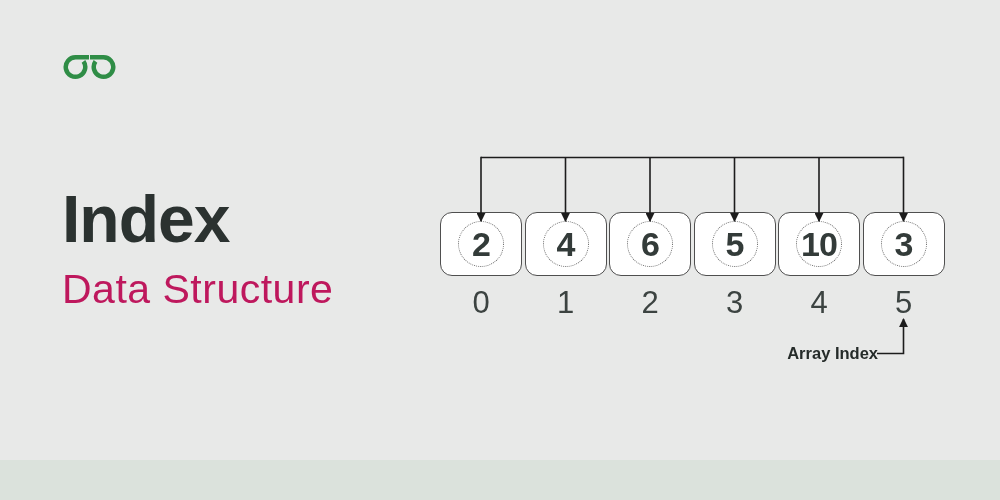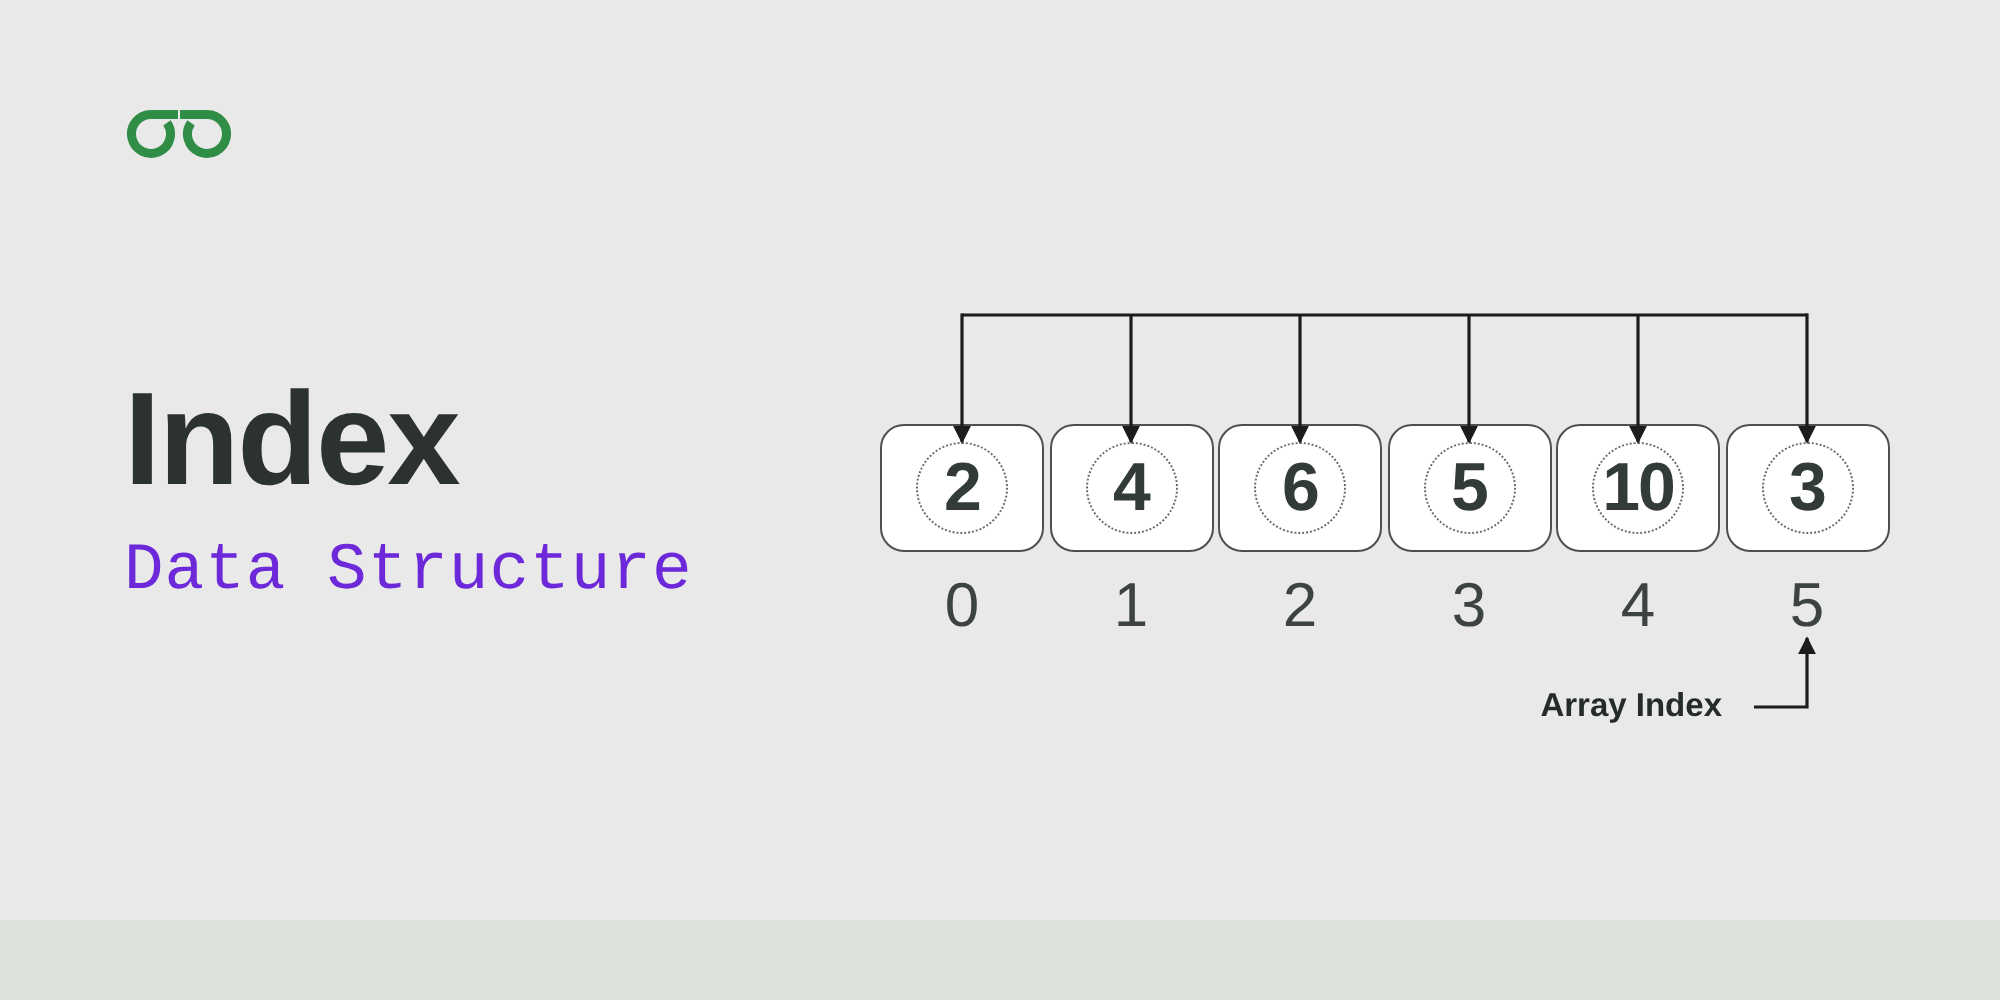--- a/index.html
+++ b/index.html
@@ -30,26 +30,25 @@
   .title-block { position: absolute; left: 62px; top: 186px; }
   .page-title {
     font-size: 66px;
     font-weight: 800;
     letter-spacing: -1px;
     color: #2b3230;
     line-height: 1.0;
   }
   .page-subtitle {
     margin-top: 17px;
-    font-size: 33px;
+    font-size: 41px;
     font-weight: 500;
-    color: #6d28d9;
+    color: #be185d;
     letter-spacing: 0.5px;
     line-height: 1.0;
-    font-family: Liberation Mono, monospace;
   }
 
   .element-label {
     position: absolute;
     left: 694px; top: 132px;
     transform: translateX(-50%);
     font-size: 16.5px;
     font-weight: 700;
     color: #252b29;
     white-space: nowrap;
@@ -95,21 +94,21 @@
     width: 82px;
     text-align: center;
     font-size: 31px;
     font-weight: 500;
     color: #3c4341;
     line-height: 1.0;
   }
 
   .index-label {
     position: absolute;
-    right: 139px; top: 344px;
+    right: 122px; top: 344px;
     font-size: 16.5px;
     font-weight: 700;
     color: #252b29;
     white-space: nowrap;
   }
 
   .connector-overlay {
     position: absolute;
     left: 0; top: 0;
     width: 1000px; height: 500px;

